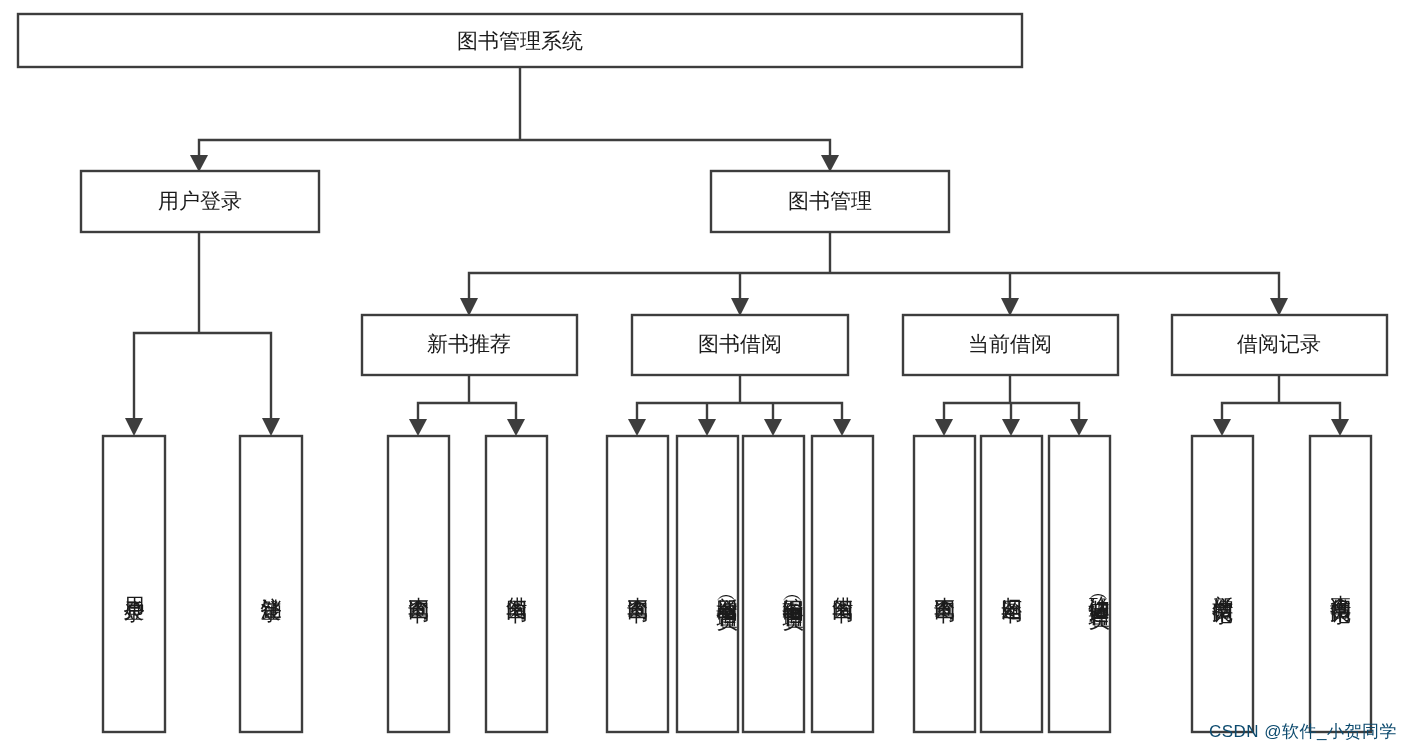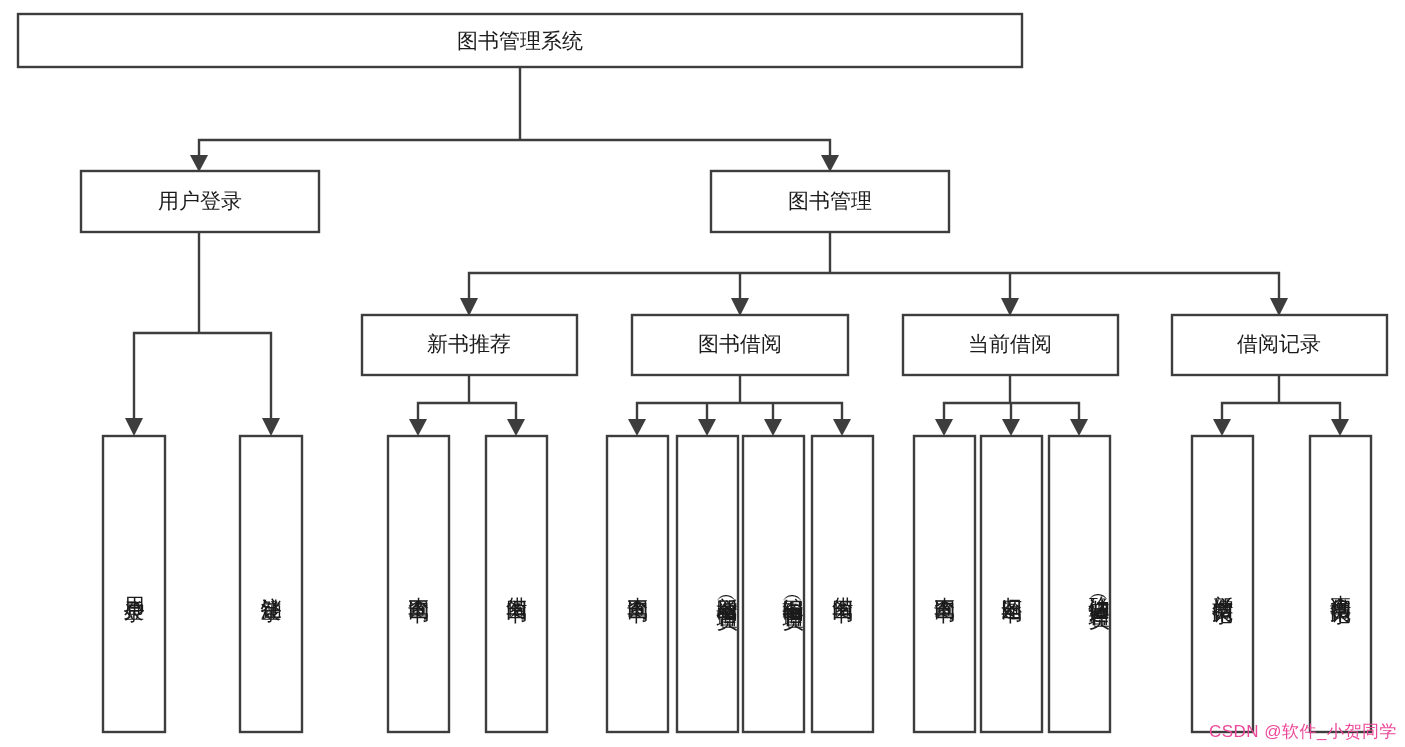--- a/index.html
+++ b/index.html
@@ -64,21 +64,21 @@
     justify-content: center;
     white-space: nowrap;
     user-select: none;
   }
   #watermark {
     position: absolute;
     right: 8px;
     bottom: 4px;
     font-family: "Liberation Sans", "DejaVu Sans", sans-serif;
     font-size: 17px;
-    color: #ec4899;
+    color: #0c4a6e;
     letter-spacing: 0.5px;
     white-space: nowrap;
     pointer-events: none;
   }
 </style>
 </head>
 <body>
 
 <div id="stage">
 

